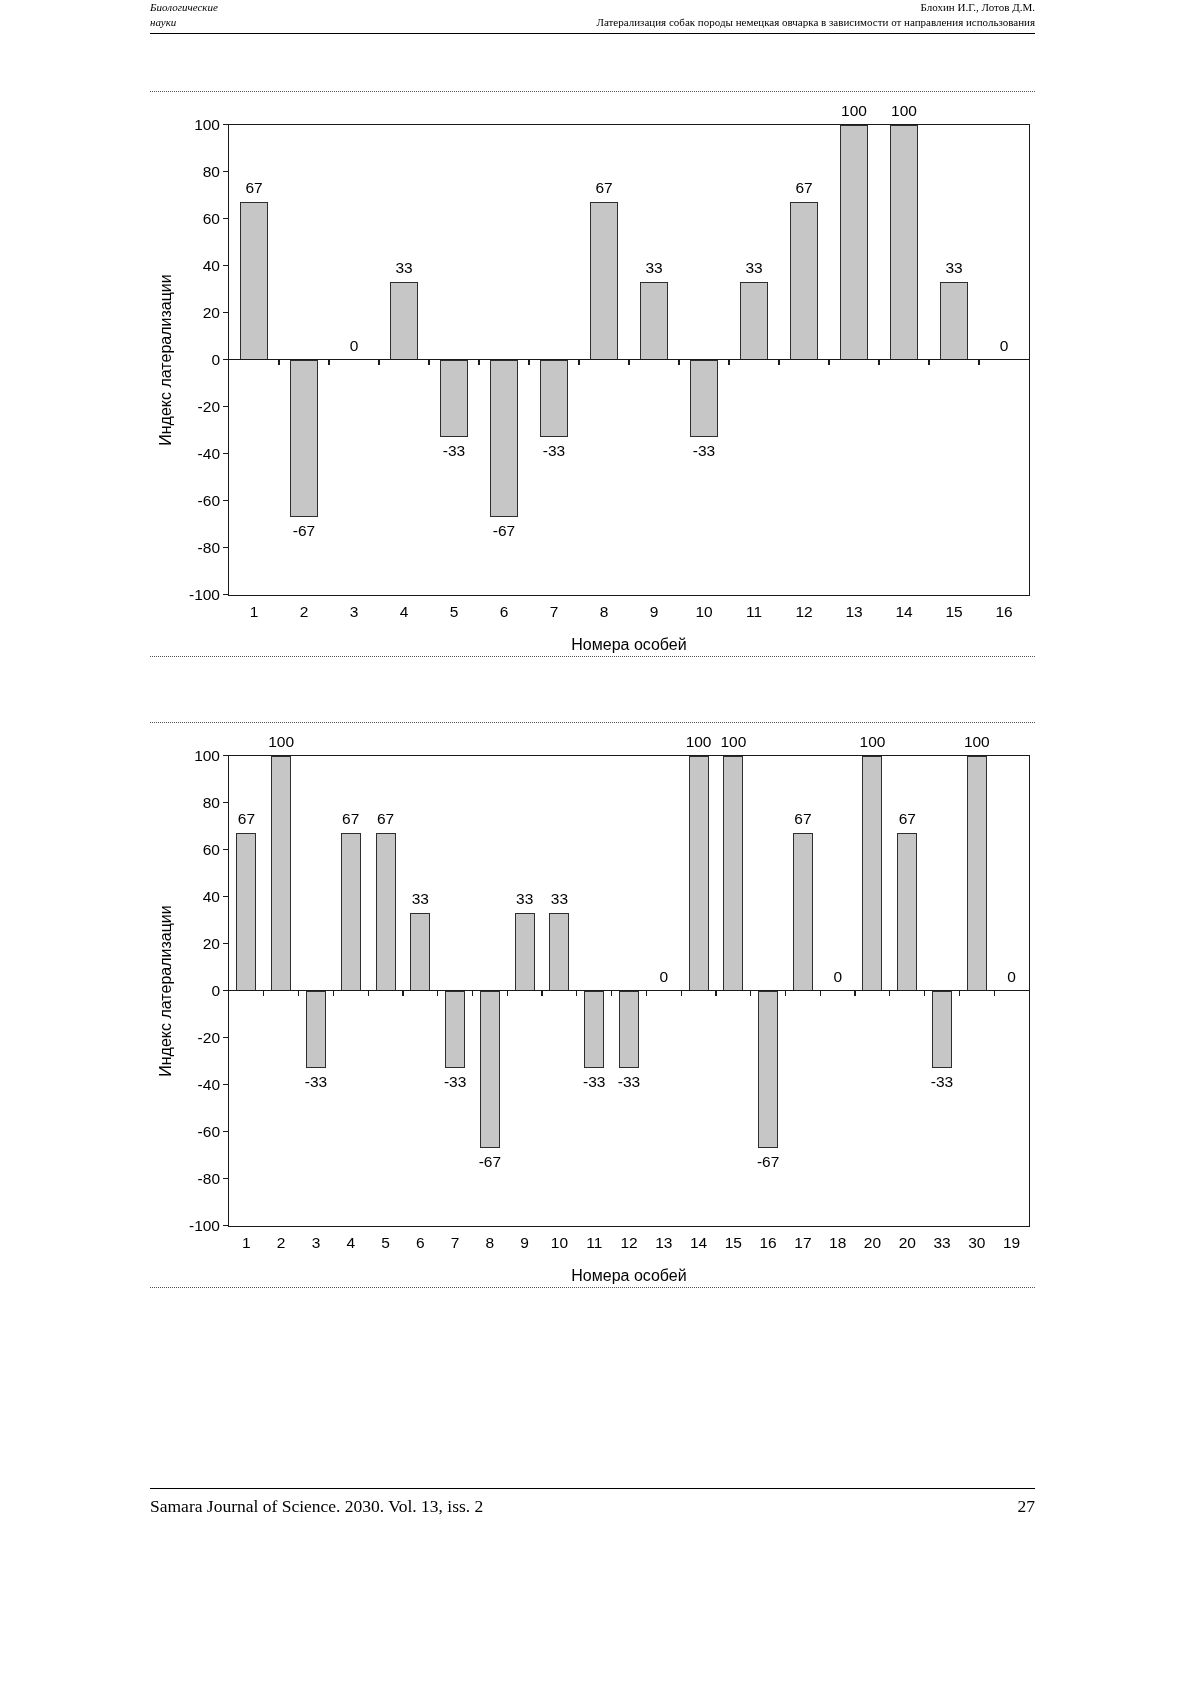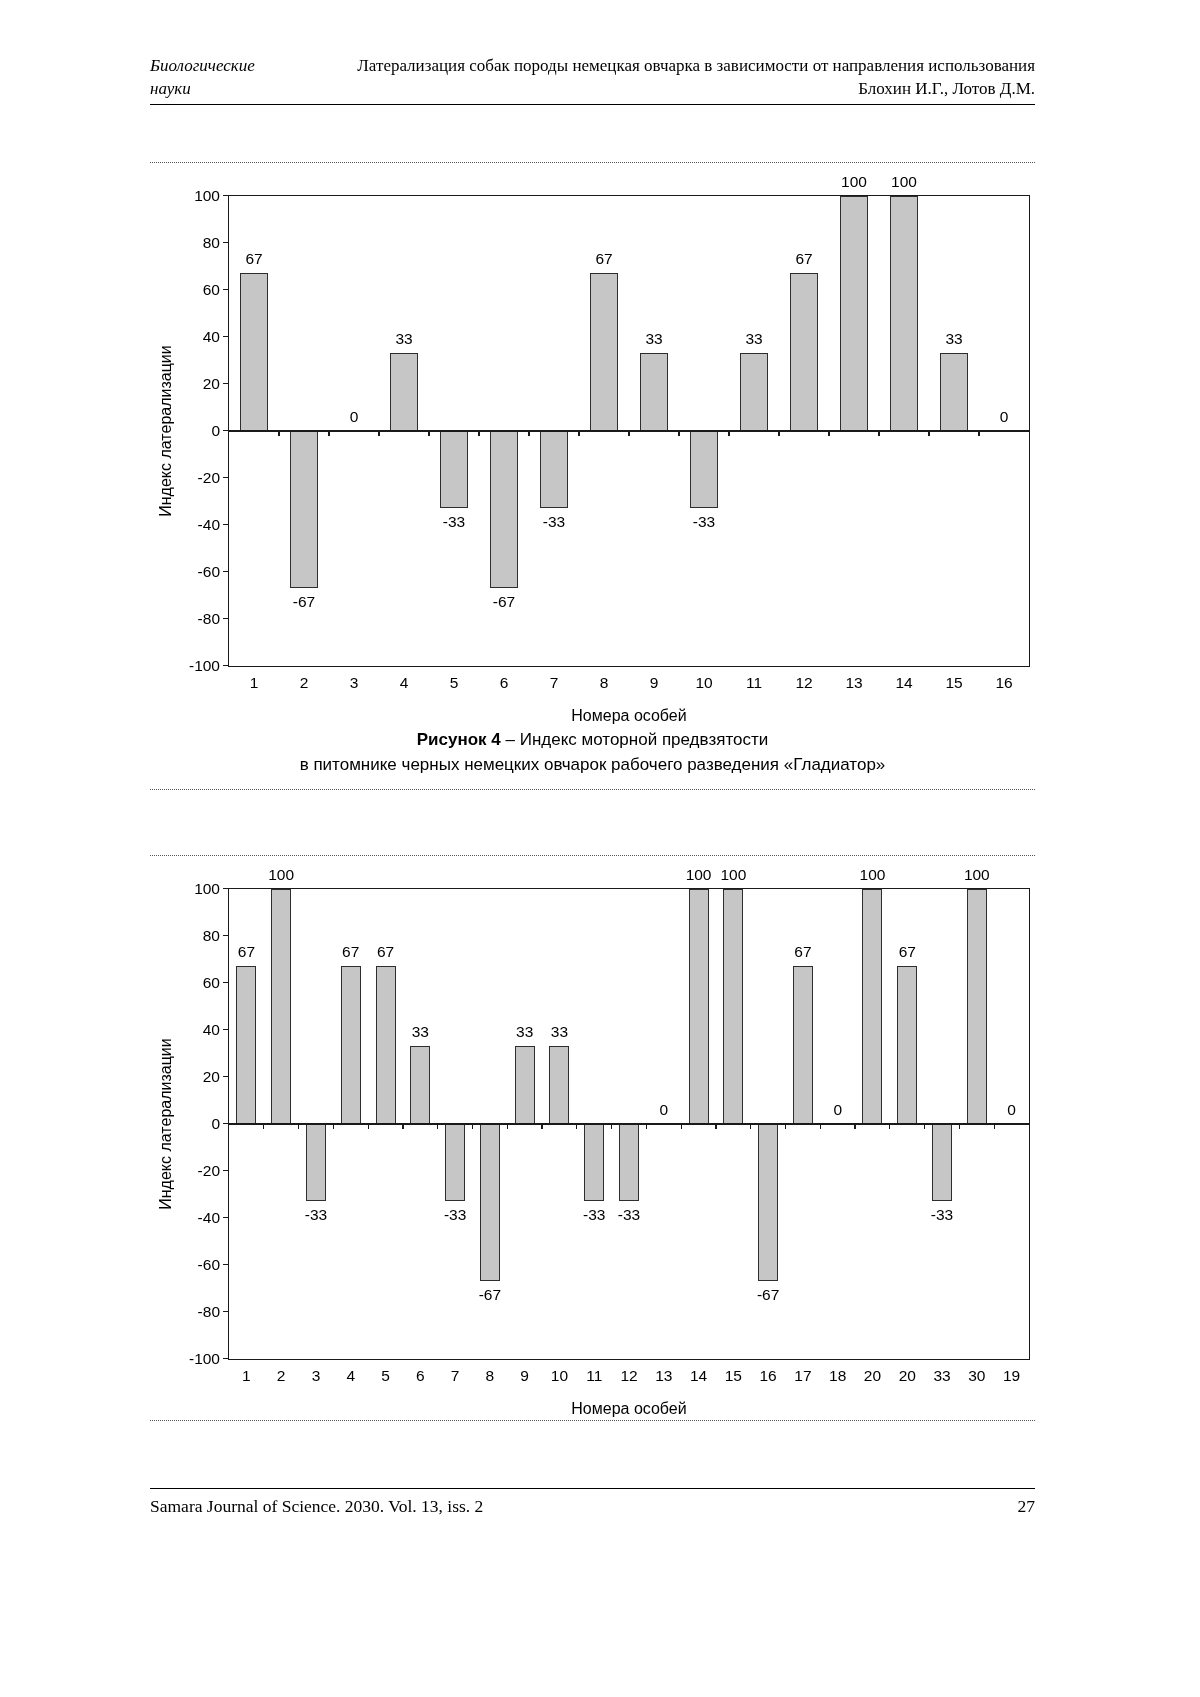--- a/index.html
+++ b/index.html
@@ -2,21 +2,21 @@
 <html><head>
 <meta charset="utf-8">
 <style>
   html,body { margin:0; padding:0; background:#fff; }
   .page { width:1200px; height:1697px; position:relative; background:#fff;
           font-family:"Liberation Serif", serif; color:#000; overflow:hidden; }
   .content { margin-left:150px; margin-right:165px; }
 
   
   .page-header { display:flex; justify-content:space-between; align-items:flex-end;
-                 padding-top:55px; border-bottom:1.3px solid #000; padding-bottom:3px; font-size:17px; }
+                 border-bottom:1.3px solid #000; padding-bottom:3px; font-size:11px; }
   .header-left { font-style:italic; line-height:1.35; }
   .header-right { text-align:right; line-height:1.35; max-width:720px; }
 
   
   .dotted-sep { border-top:1.6px dotted #555; height:0; }
   .sep1 { margin-top:57px; }
   .sep-after { margin-top:11px; }
   .sep3 { margin-top:65px; }
 
   
@@ -51,22 +51,22 @@
 
 <div class="page">
   <div class="content">
 
     <header class="page-header">
       <div class="header-left">
         <div>Биологические</div>
         <div>науки</div>
       </div>
       <div class="header-right">
+        <div>Блохин И.Г., Лотов Д.М.</div>
         <div>Латерализация собак породы немецкая овчарка в зависимости от направления использования</div>
-        <div>Блохин И.Г., Лотов Д.М.</div>
       </div>
     </header>
 
     <div class="dotted-sep sep1"></div>
 
     <section class="figure">
       <div class="chart">
           <div class="plot">
             <div class="ytitle-wrap">
               <span>Индекс латерализации</span>
@@ -151,24 +151,20 @@
             <div class="catick" style="left: 449.4px; top: 235px;"></div>
             <div class="catick" style="left: 499.4px; top: 235px;"></div>
             <div class="catick" style="left: 549.4px; top: 235px;"></div>
             <div class="catick" style="left: 599.4px; top: 235px;"></div>
             <div class="catick" style="left: 649.4px; top: 235px;"></div>
             <div class="catick" style="left: 699.4px; top: 235px;"></div>
             <div class="catick" style="left: 749.4px; top: 235px;"></div>
             <div class="xtitle">Номера особей</div>
           </div>
         </div>
-      <div class="caption">
-        <div><span class="cap-b">Рисунок 4</span><span> – Индекс моторной предвзятости</span></div>
-        <div>в питомнике черных немецких овчарок рабочего разведения «Гладиатор»</div>
-      </div>
     </section>
 
     <div class="dotted-sep sep-after"></div>
     <div class="dotted-sep sep3"></div>
 
     <section class="figure">
       <div class="chart">
           <div class="plot">
             <div class="ytitle-wrap">
               <span>Индекс латерализации</span>

